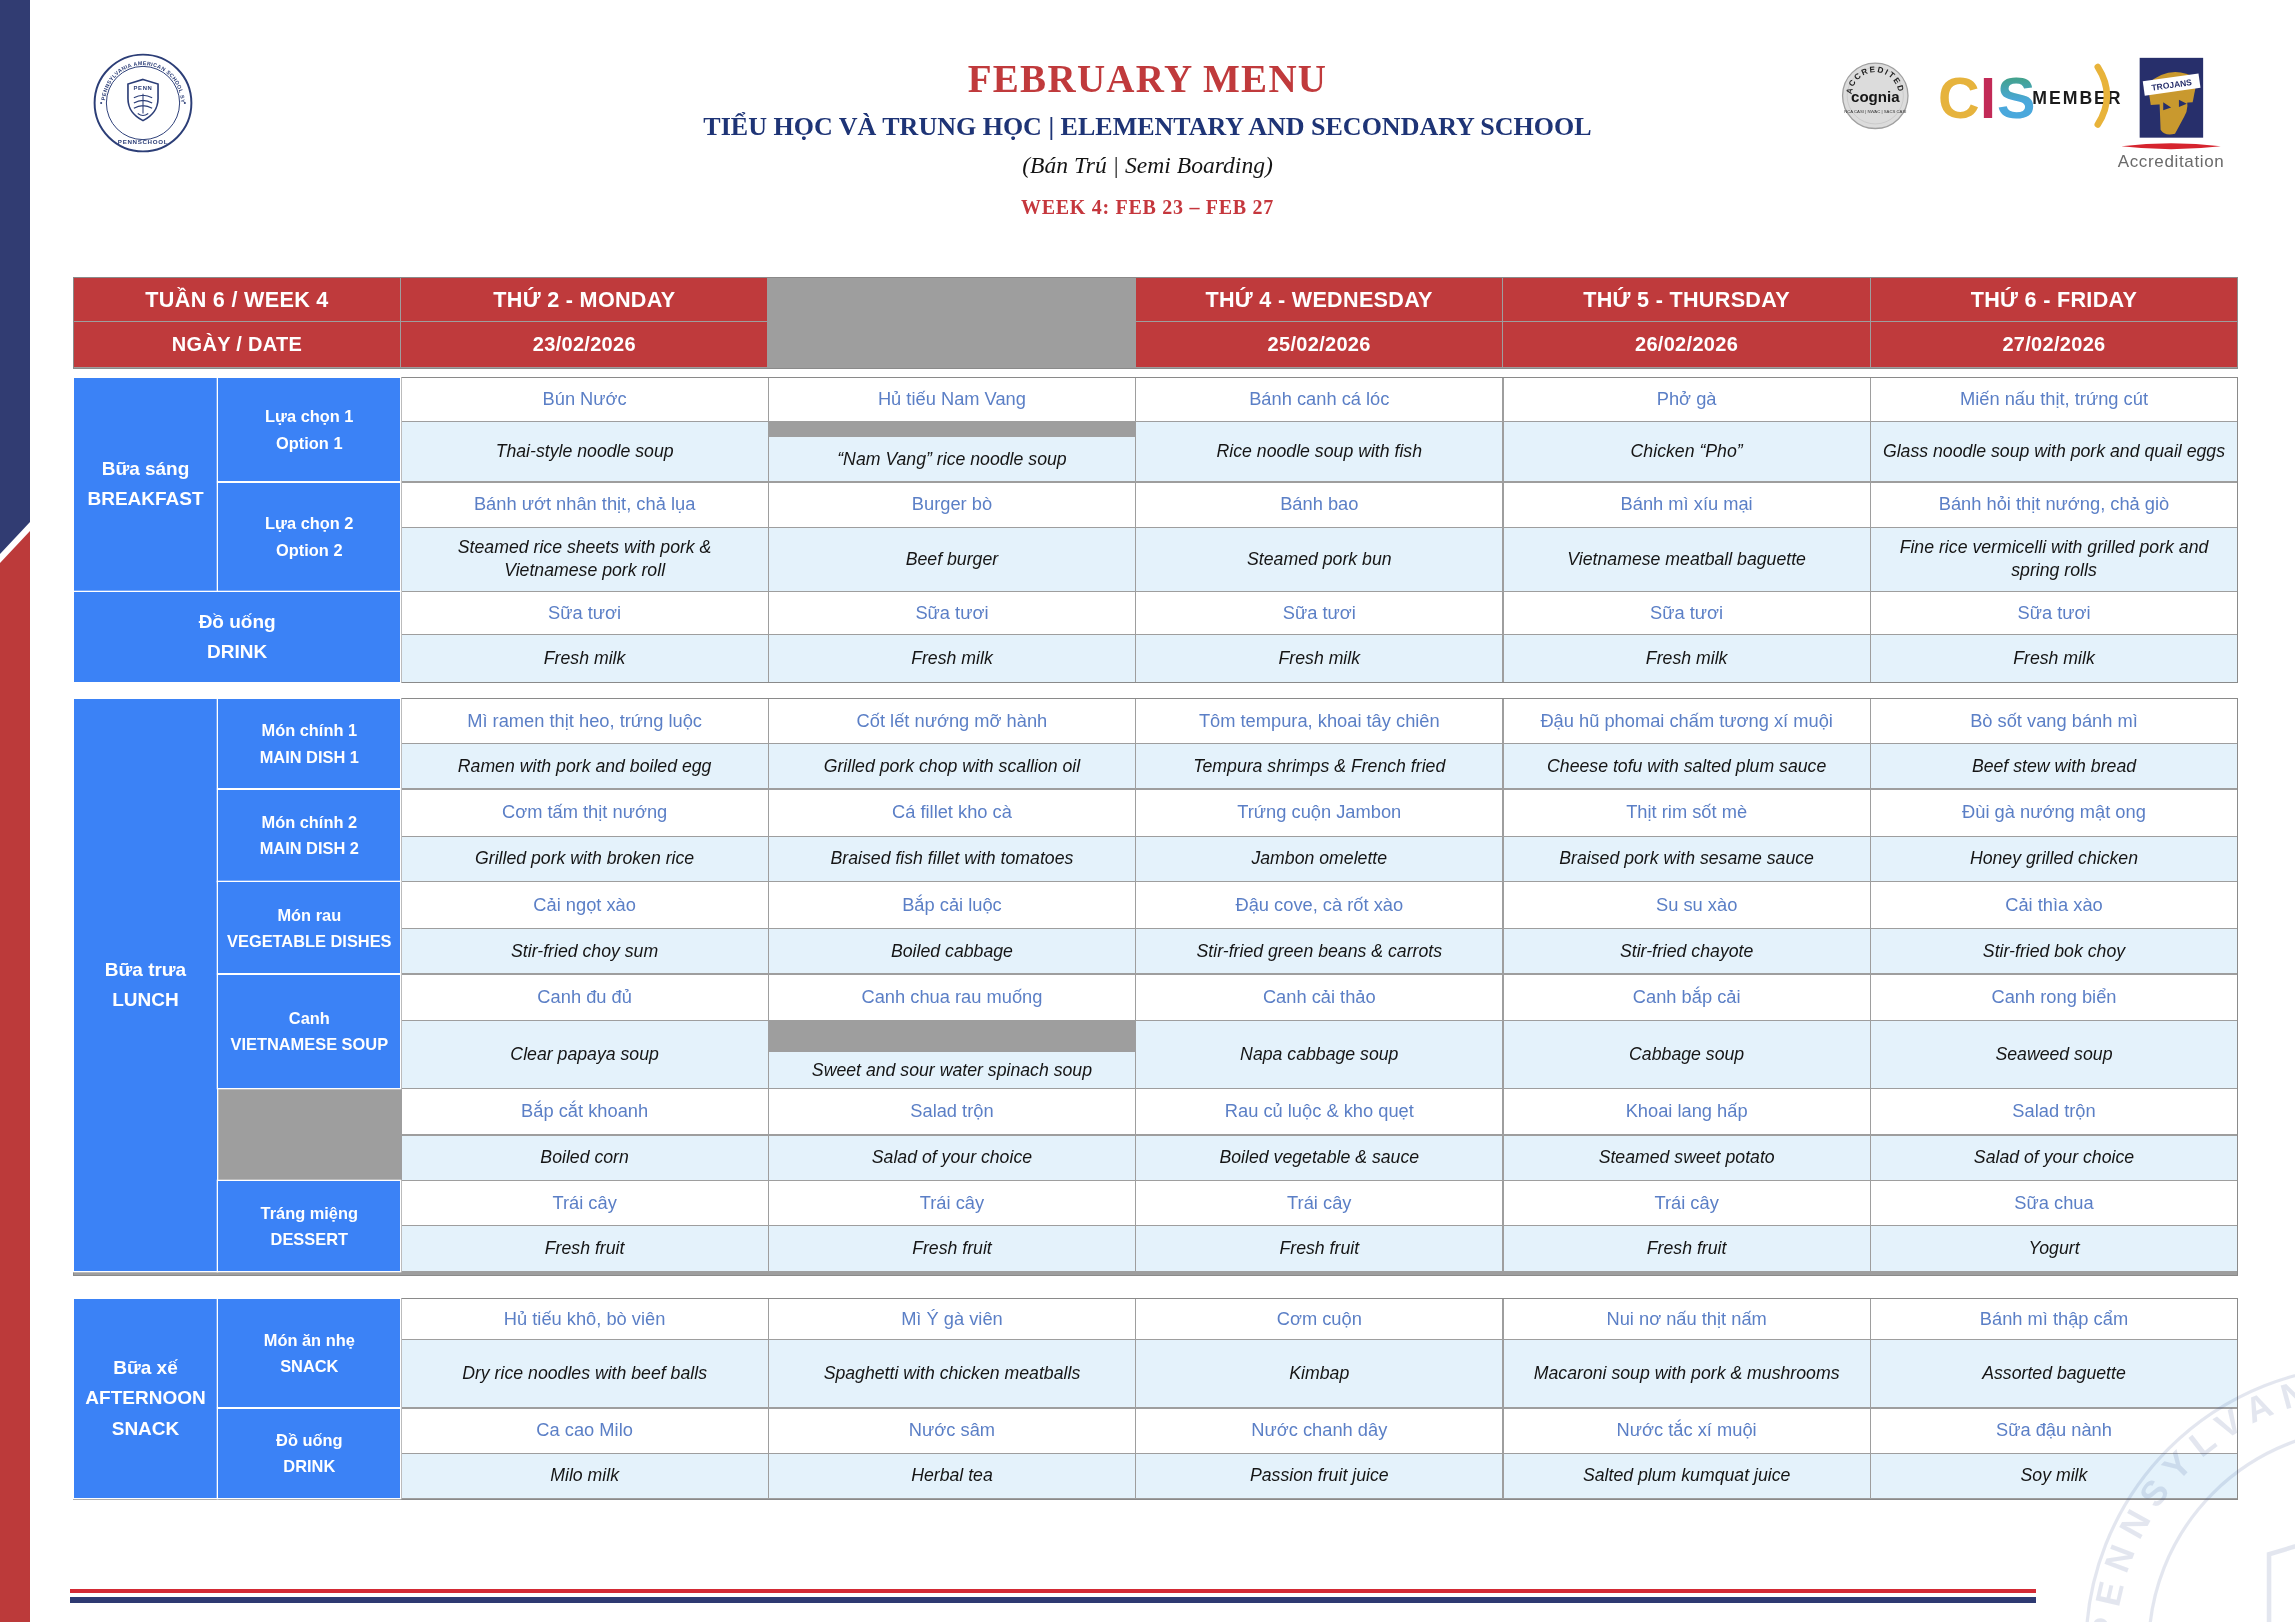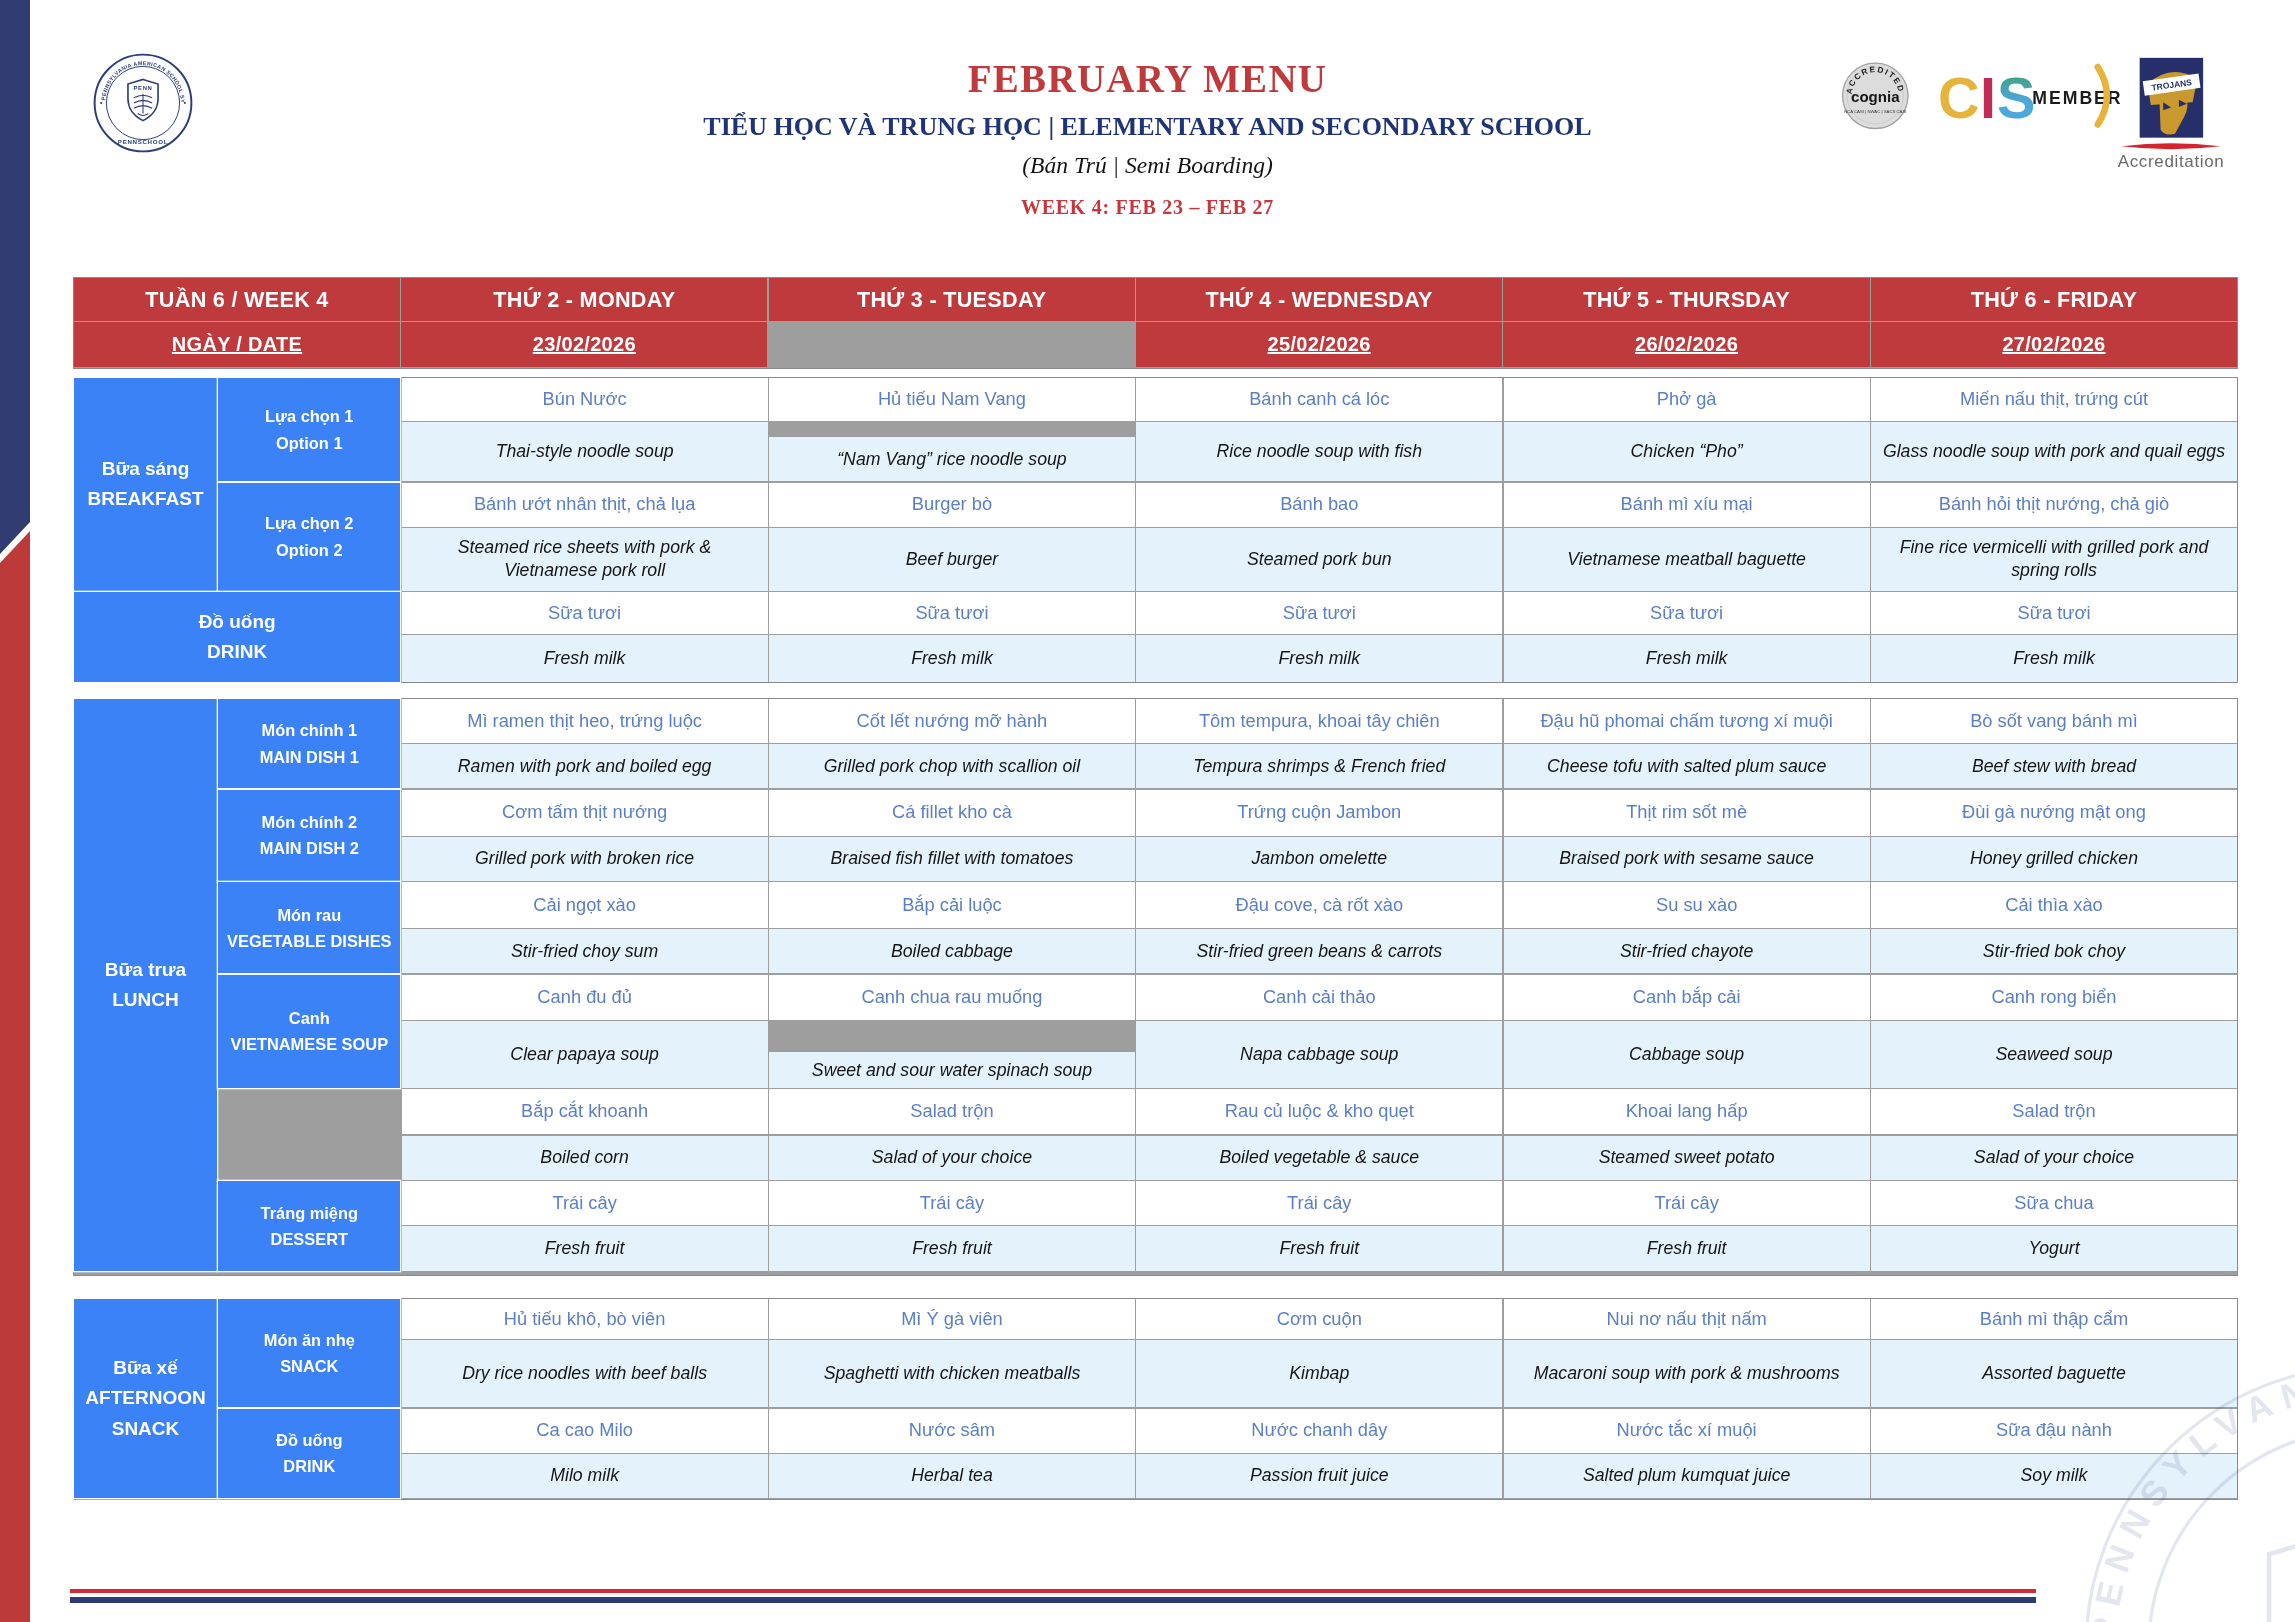--- a/index.html
+++ b/index.html
@@ -26,21 +26,21 @@
   #blk-header{top:277px;height:92px;grid-template-columns:326px repeat(5,1fr);grid-template-rows:43px 45px;}
   #g-breakfast{top:377px;height:306px;grid-template-columns:143px 182px repeat(5,1fr);
                grid-template-rows:43px 59px 44px 63px 42px 47px;}
   #g-lunch{top:698px;height:578px;grid-template-columns:143px 182px repeat(5,1fr);
            grid-template-rows:44px 44px 46px 44px 46px 44px 45px 67px 45px 44px 44px 45px;}
   #g-snack{top:1298px;height:202px;grid-template-columns:143px 182px repeat(5,1fr);
            grid-template-rows:40px 67px 44px 44px;}
   .cell{display:flex;flex-direction:column;align-items:center;justify-content:center;
         text-align:center;padding:1.3px 7.9px;box-sizing:border-box;}
   .redh{background:#bf3a3c;color:#fff;font-weight:700;font-size:21.6px;letter-spacing:0.3px;}
-  .date{font-size:20px;font-weight:600;letter-spacing:0.3px;text-decoration:underline;}
+  .date{font-size:20px;font-weight:600;letter-spacing:0.3px;}
   .navy{background:#3b82f6;color:#ffffff;font-weight:700;box-shadow:0 0 0 1.3px #fff;line-height:1.6;}
   .sb{font-size:19px;}
   .cat{font-size:16.4px;}
   .vn{background:#ffffff;color:#5b7fc6;font-size:18.3px;font-weight:500;line-height:1.25;}
   .en{background:#e4f2fb;color:#151515;font-size:17.7px;font-style:italic;line-height:1.3;}
   svg text{font-family:"Liberation Sans","DejaVu Sans",sans-serif;}
 </style>
 </head>
 <body>
 
@@ -112,21 +112,20 @@
     <path d="M3242,223 q76,-9 152,0 q-76,9 -152,0 z" fill="#d6242e"></path>
     <text x="3318" y="255" text-anchor="middle" font-size="26" letter-spacing="1" fill="#6a6a6a">Accreditation</text>
   </g>
 </svg>
 
 <div id="blk-header" class="block">
   <div class="cell redh" style="grid-area:1/1/2/2">TUẦN 6 / WEEK 4</div>
   <div class="cell redh date" style="grid-area:2/1/3/2">NGÀY / DATE</div>
 <div class="cell redh" style="grid-area: 1 / 2;">THỨ 2 - MONDAY</div>
     <div class="cell redh date" style="grid-area: 2 / 2;">23/02/2026</div>
-    <div class="cell redh" style="grid-area: 1 / 3;">THỨ 3 - TUESDAY</div>
     <div class="cell redh" style="grid-area: 1 / 4;">THỨ 4 - WEDNESDAY</div>
     <div class="cell redh date" style="grid-area: 2 / 4;">25/02/2026</div>
     <div class="cell redh" style="grid-area: 1 / 5;">THỨ 5 - THURSDAY</div>
     <div class="cell redh date" style="grid-area: 2 / 5;">26/02/2026</div>
     <div class="cell redh" style="grid-area: 1 / 6;">THỨ 6 - FRIDAY</div>
     <div class="cell redh date" style="grid-area: 2 / 6;">27/02/2026</div>
   </div>
 
 <div id="g-breakfast" class="block">
   <div class="cell navy sb" style="grid-area:1/1/5/2">

